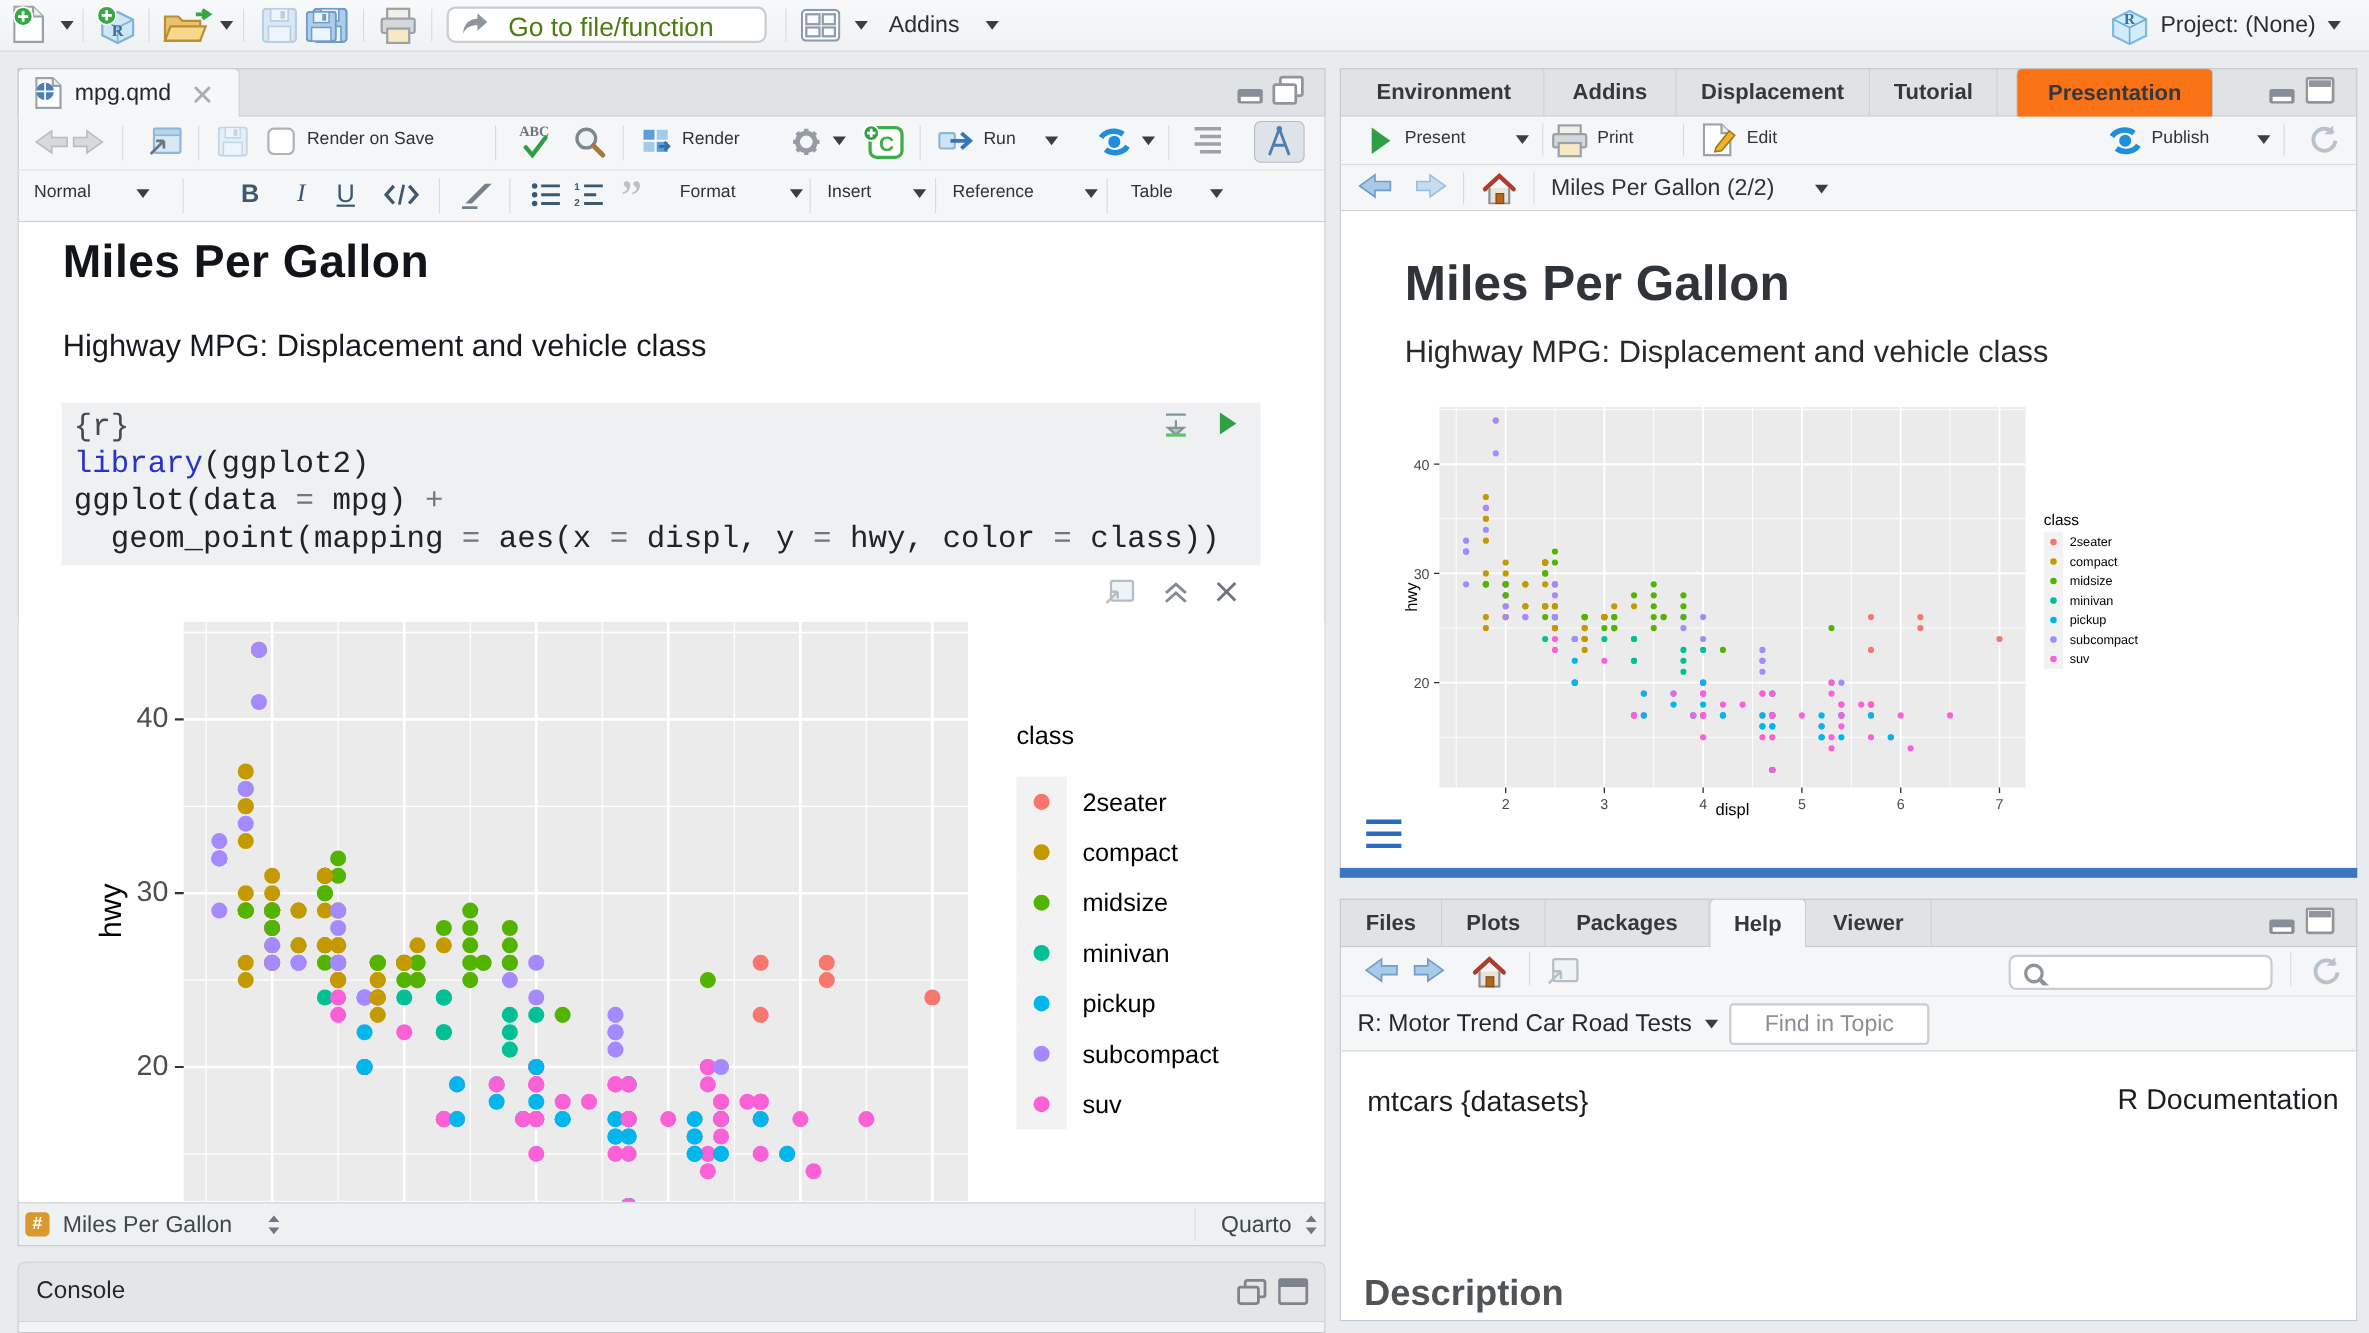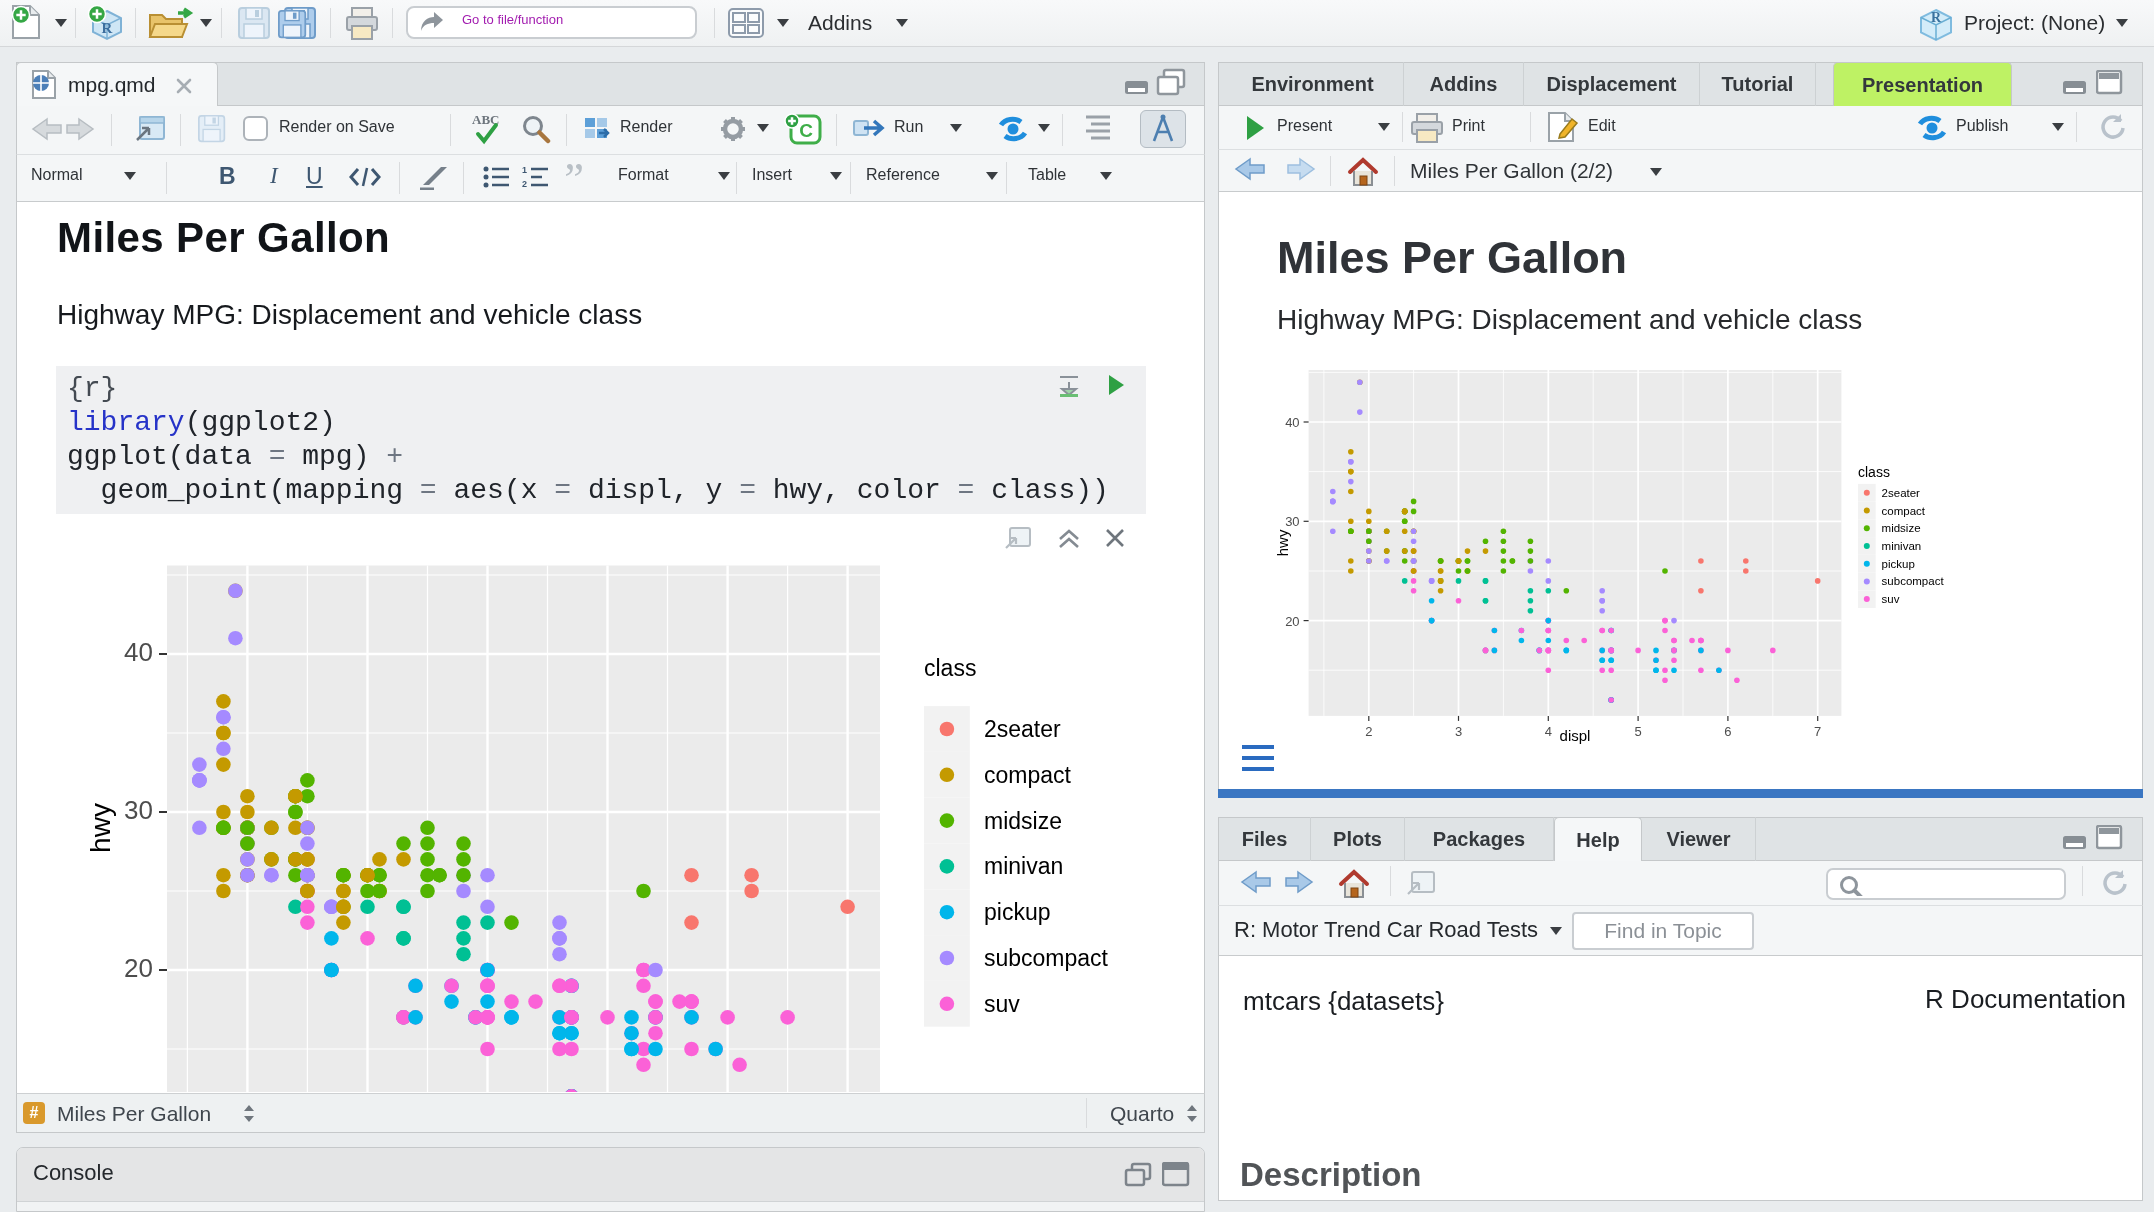--- a/index.html
+++ b/index.html
@@ -61,21 +61,21 @@
     <svg class="abs" style="left:344px;top:6px" width="38" height="36" viewBox="0 0 38 36">
       <rect x="8" y="2" width="20" height="10" fill="#f2efe9" stroke="#9aa1a8" stroke-width="2"></rect>
       <rect x="3" y="11" width="30" height="13" rx="2" fill="#d4d8dc" stroke="#9aa1a8" stroke-width="2"></rect>
       <rect x="8" y="20" width="20" height="13" fill="#f7e9c3" stroke="#9aa1a8" stroke-width="2"></rect>
     </svg>
     <div class="sep" style="left:392px;top:8px;height:30px"></div>
     <div class="abs" style="left:406px;top:6px;width:291px;height:33px;background:#ffffff;border:2px solid #c9cdd1;border-radius:8px;"></div>
     <svg class="abs" style="left:418px;top:11px" width="28" height="24" viewBox="0 0 28 24">
       <path d="M3 20 C3 10 10 6 16 6 V1 L25 9 L16 17 V12 C10 12 5 14 3 20 Z" fill="#8e959c"></path>
     </svg>
-    <div class="abs" style="left:462px;top:12px;font-size:13px;color:#a21caf;">Go to file/function</div>
+    <div class="abs" style="left:462px;top:12px;font-size:24px;color:#4d7c0f;">Go to file/function</div>
     <div class="sep" style="left:714px;top:8px;height:30px"></div>
     <svg class="abs" style="left:728px;top:8px" width="36" height="30" viewBox="0 0 36 30">
       <rect x="1" y="1" width="34" height="28" rx="4" fill="#fbfcfd" stroke="#8e9bab" stroke-width="2"></rect>
       <rect x="5" y="5" width="12" height="9" fill="none" stroke="#8e9bab" stroke-width="2"></rect>
       <rect x="20" y="5" width="11" height="9" fill="none" stroke="#8e9bab" stroke-width="2"></rect>
       <rect x="5" y="17" width="12" height="8" fill="none" stroke="#8e9bab" stroke-width="2"></rect>
       <rect x="20" y="17" width="11" height="8" fill="none" stroke="#8e9bab" stroke-width="2"></rect>
     </svg>
     <span class="abs caret" style="left:777px;top:19px"></span>
     <div class="abs" style="left:808px;top:11px;font-size:21px;color:#2b2e31;">Addins</div>
@@ -567,21 +567,21 @@
     </svg>
     <svg class="abs" style="left:1162px;top:1162px" width="28" height="26" viewBox="0 0 28 26">
       <rect x="1" y="1" width="25" height="22" rx="2" fill="none" stroke="#7d848b" stroke-width="2.5"></rect>
       <rect x="1" y="1" width="25" height="7" fill="#7d848b"></rect>
     </svg>
     <div class="tabbar" style="left:1218px;top:62px;width:925px;height:44px;"></div>
     <div class="abs" style="left:1222px;top:62px;width:182px;height:44px;border-right:1px solid #cdd1d3;display:flex;align-items:center;justify-content:center;font-size:20px;font-weight:700;color:#34383c;">Environment</div>
     <div class="abs" style="left:1404px;top:62px;width:120px;height:44px;border-right:1px solid #cdd1d3;display:flex;align-items:center;justify-content:center;font-size:20px;font-weight:700;color:#34383c;">Addins</div>
     <div class="abs" style="left:1524px;top:62px;width:176px;height:44px;border-right:1px solid #cdd1d3;display:flex;align-items:center;justify-content:center;font-size:20px;font-weight:700;color:#34383c;">Displacement</div>
     <div class="abs" style="left:1700px;top:62px;width:116px;height:44px;border-right:1px solid #cdd1d3;display:flex;align-items:center;justify-content:center;font-size:20px;font-weight:700;color:#34383c;">Tutorial</div>
-    <div class="abs" style="left:1833px;top:62px;width:179px;height:45px;background:#bef264;border:1px solid #c5c8ca;border-bottom:none;border-top-left-radius:5px;border-top-right-radius:5px;display:flex;align-items:center;justify-content:center;font-size:20px;font-weight:700;color:#34383c;">Presentation</div>
+    <div class="abs" style="left:1833px;top:62px;width:179px;height:45px;background:#f97316;border:1px solid #c5c8ca;border-bottom:none;border-top-left-radius:5px;border-top-right-radius:5px;display:flex;align-items:center;justify-content:center;font-size:20px;font-weight:700;color:#34383c;">Presentation</div>
     <svg class="abs" style="left:2062px;top:72px" width="26" height="26" viewBox="0 0 26 26">
       <rect x="1" y="9" width="23" height="13" rx="2.5" fill="#878e94"></rect>
       <rect x="4" y="16" width="17" height="4" fill="#ffffff"></rect>
     </svg>
     <svg class="abs" style="left:2096px;top:70px" width="28" height="28" viewBox="0 0 28 28">
       <rect x="1" y="1" width="24" height="22" rx="2" fill="#fff" stroke="#8f969c" stroke-width="2.5"></rect>
       <rect x="3" y="3" width="20" height="6" fill="#8f969c"></rect>
     </svg>
     <div class="abs" style="left:1218px;top:106px;width:925px;height:44px;background:#f4f6f7;border-left:1px solid #c5c8ca;border-right:1px solid #c5c8ca;border-bottom:1px solid #dcdfe1;"></div>
     <svg class="abs" style="left:1243px;top:114px" width="24" height="28" viewBox="0 0 24 28">

